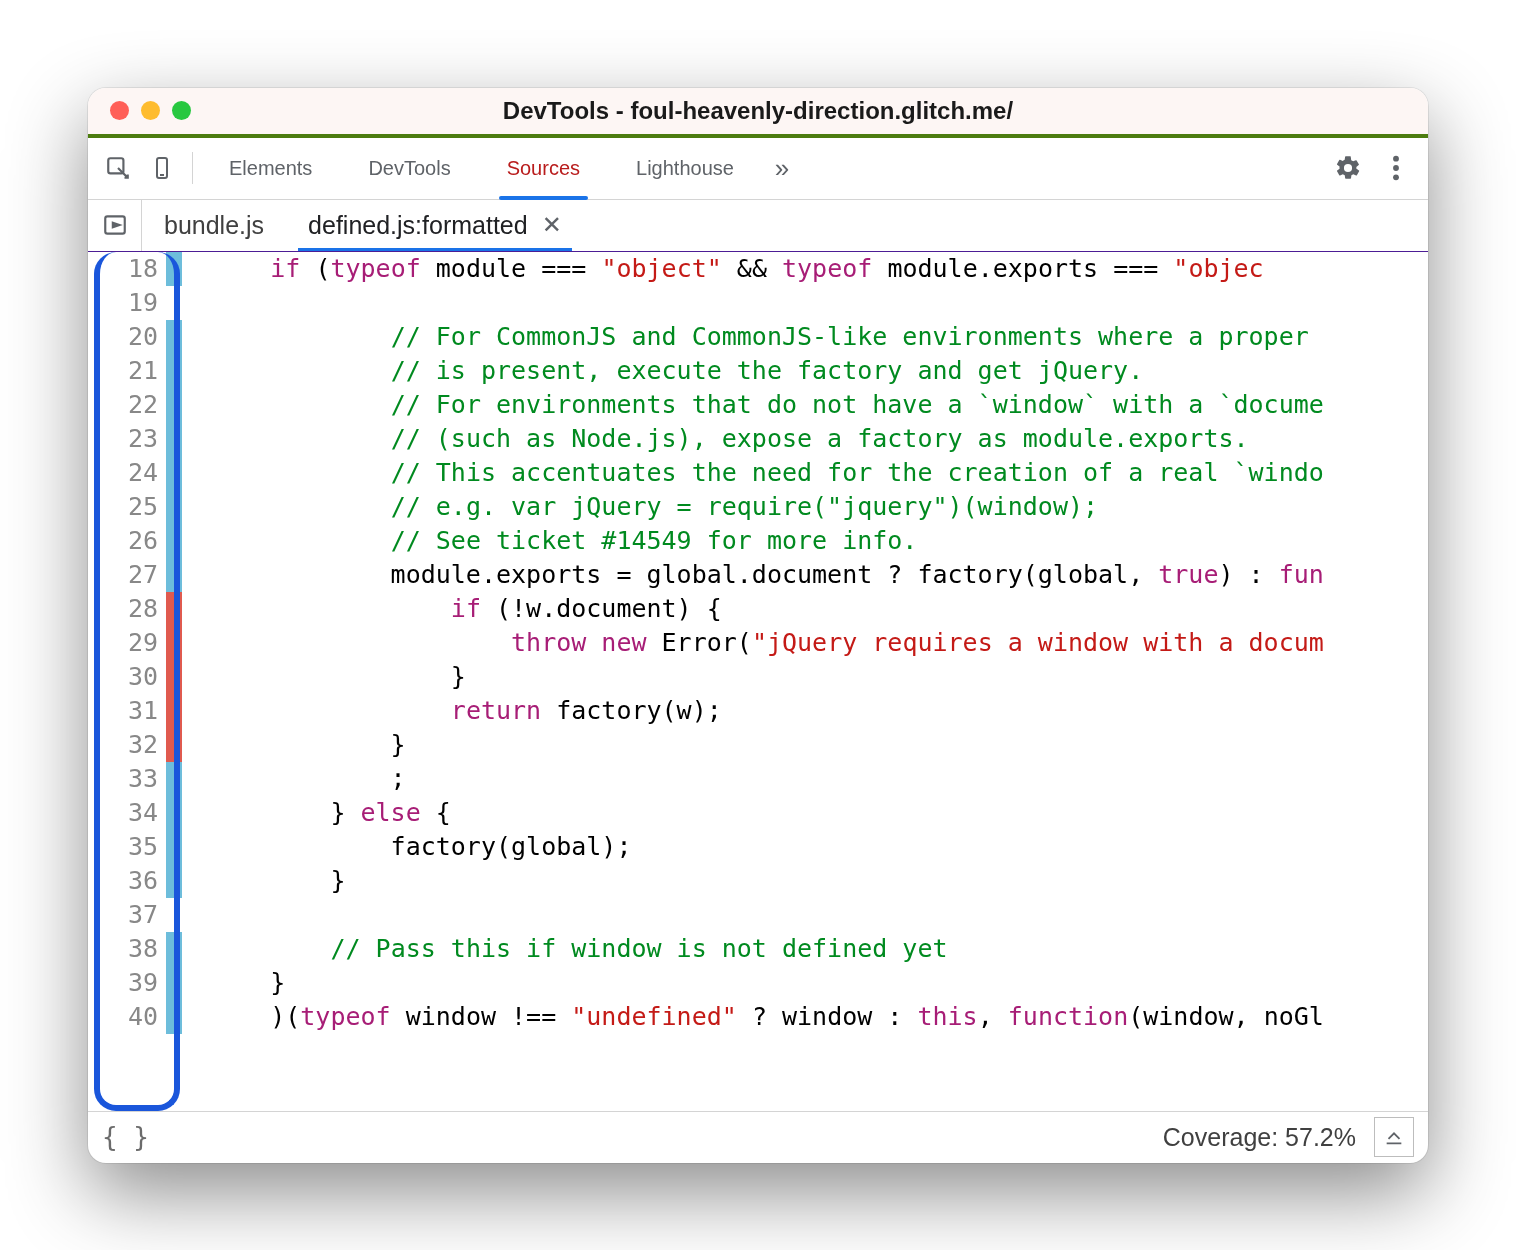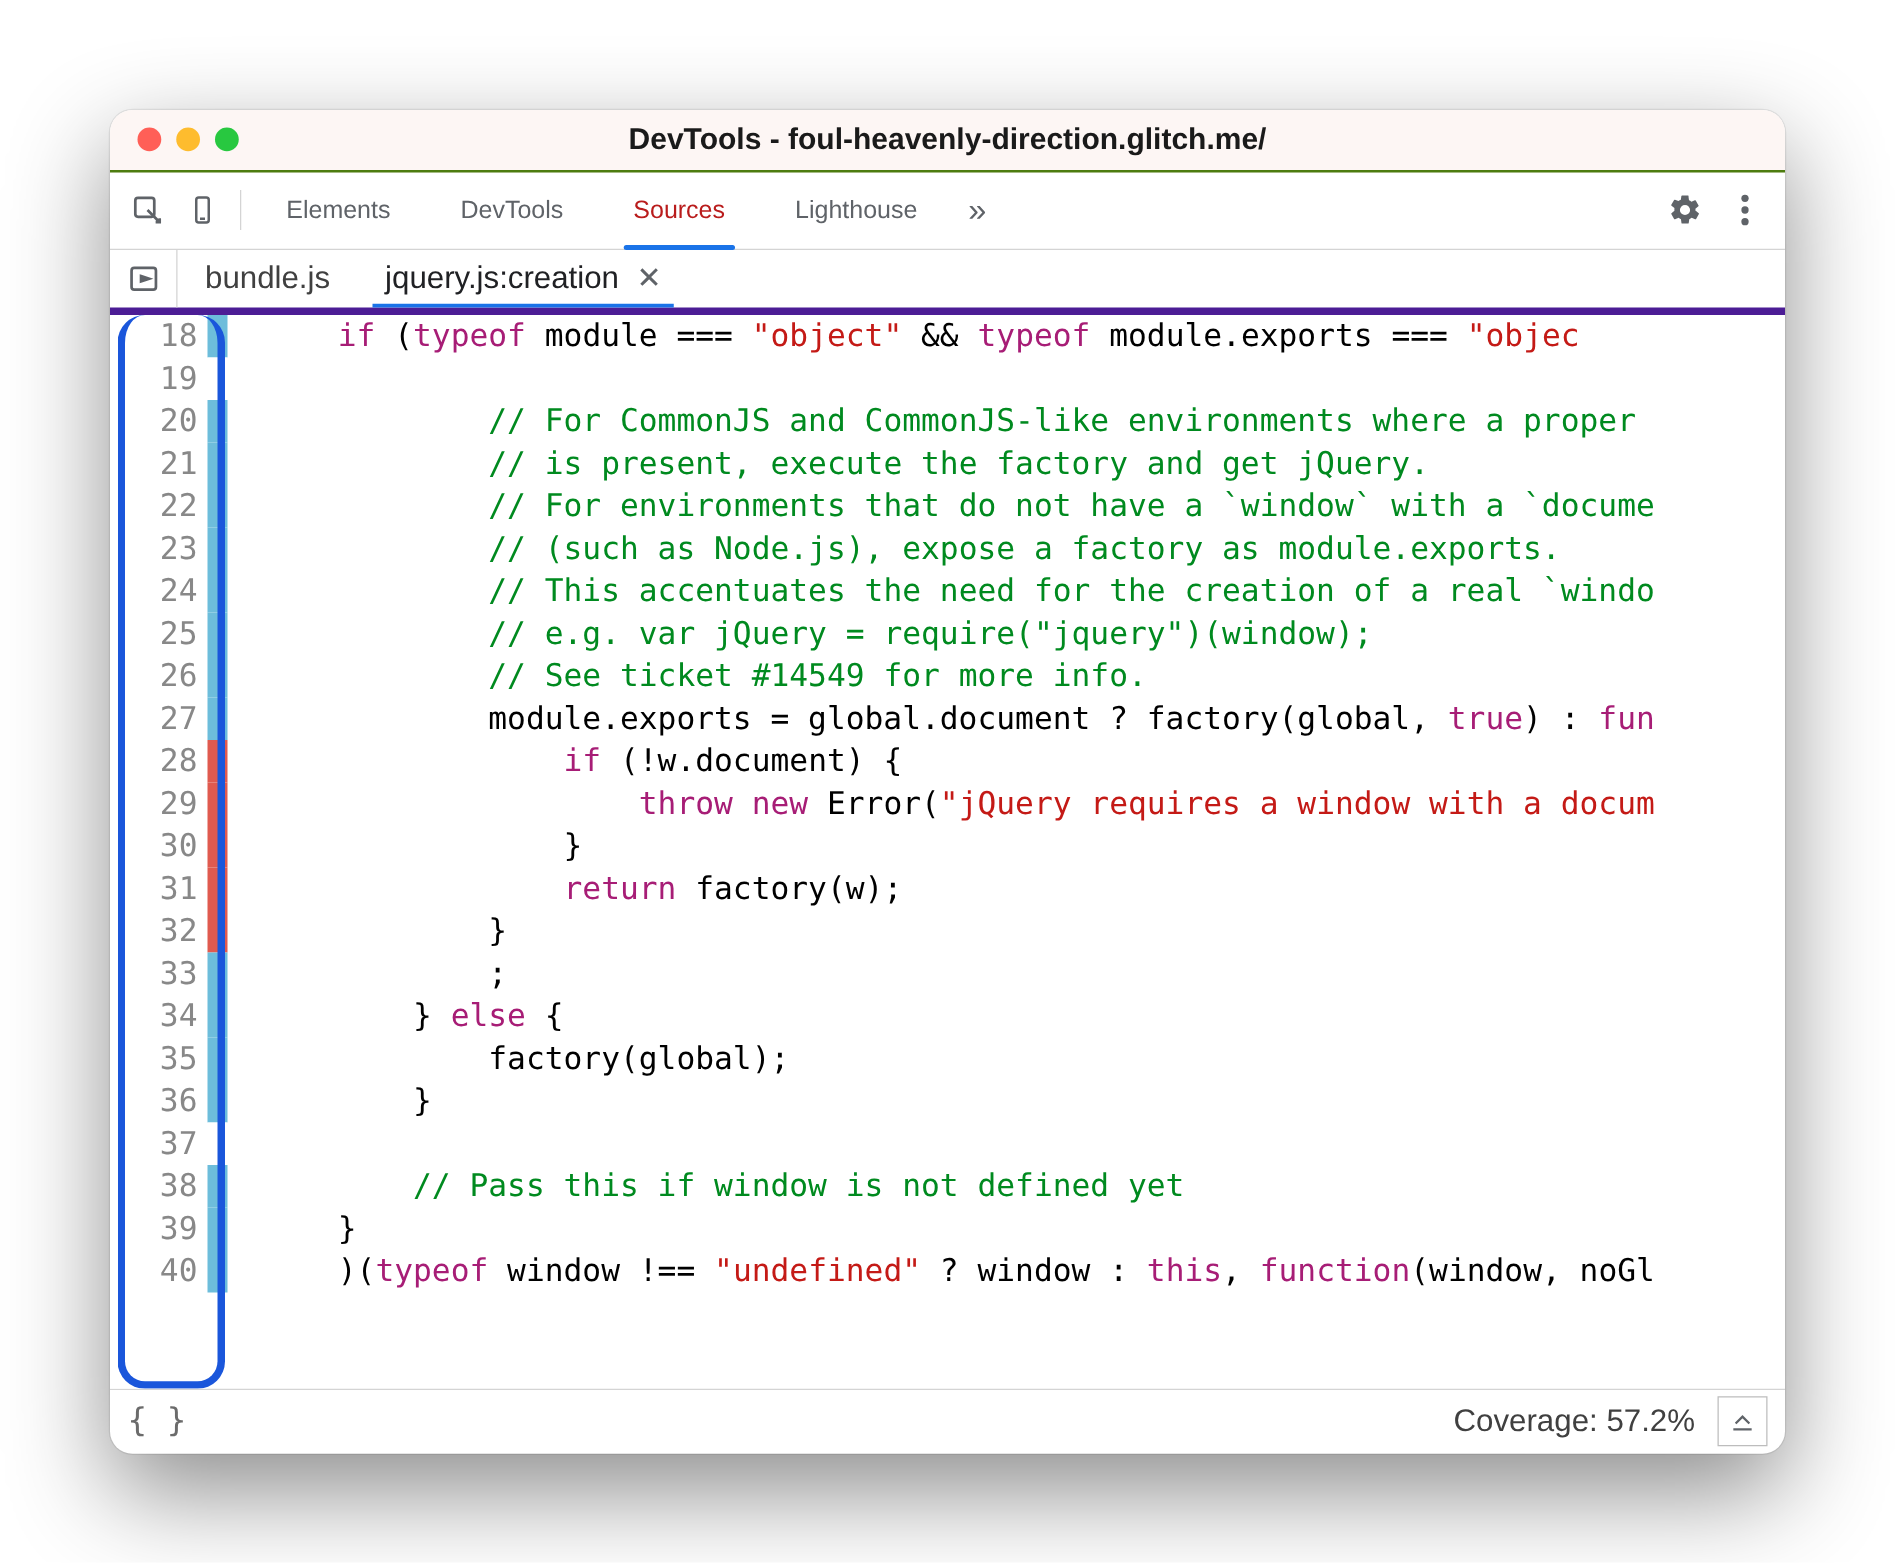--- a/index.html
+++ b/index.html
@@ -13,21 +13,21 @@
   width:1340px; height:1075px;
   background:#fff;
   border-radius:18px;
   box-shadow:0 30px 80px rgba(0,0,0,.45), 0 0 0 1px rgba(0,0,0,.08);
   overflow:hidden;
   display:flex; flex-direction:column;
 }
 .titlebar {
   height:50px; background:#fdf6f4;
   display:flex; align-items:center; position:relative;
-  border-bottom:2px solid #4d7c0f;
+  border-bottom:4px solid #4d7c0f;
   text-decoration:underline;
 }
 .traffic { display:flex; gap:12px; margin-left:22px; }
 .dot { width:19px; height:19px; border-radius:50%; }
 .dot.r{background:#ff5f57;} .dot.y{background:#febc2e;} .dot.g{background:#28c840;}
 .title {
   position:absolute; left:0; right:0; text-align:center;
   font-size:24px; font-weight:600; color:#1a1a1a; pointer-events:none;
 }
 .toolbar {
@@ -40,21 +40,21 @@
 .tabs{display:flex;align-items:stretch;height:100%;gap:0;}
 .tab{padding:0 28px;display:flex;align-items:center;font-size:20px;color:#5f6368;
   position:relative;cursor:pointer;}
 .tab.active{color:#b91c1c;}
 .tab.active::after{content:"";position:absolute;left:20px;right:20px;bottom:-1px;
   height:4px;background:#1a73e8;border-radius:2px;}
 .more-tabs{width:40px;display:flex;align-items:center;justify-content:center;color:#5f6368;font-size:26px;}
 .spacer{flex:1;}
 .icon-btn{width:48px;height:48px;display:flex;align-items:center;justify-content:center;
   color:#5f6368;border-radius:6px;font-size:28px;}
-.subtabs{height:52px;border-bottom:6px solid #4c1d95;display:flex;align-items:center;}
+.subtabs{height:52px;border-bottom:1px solid #4c1d95;display:flex;align-items:center;}
 .sub-icon{width:54px;height:100%;display:flex;align-items:center;justify-content:center;
   border-right:1px solid #d4d4d4;}
 .file-tab{padding:0 22px;height:100%;display:flex;align-items:center;gap:14px;
   font-size:25px;color:#404040;position:relative;cursor:pointer;}
 .file-tab.active{color:#202124;}
 .file-tab.active::after{content:"";position:absolute;left:12px;right:12px;bottom:0;
   height:3px;background:#1a73e8;}
 .close-x{font-size:24px;color:#5f6368;}
 .editor{flex:1;display:flex;overflow:hidden;
   font-family:Menlo,Consolas,monospace;font-size:25px;line-height:34px;
@@ -140,21 +140,21 @@
     <div class="sub-icon">
       <svg width="26" height="26" viewBox="0 0 24 24" fill="none" stroke="#5f6368" stroke-width="2">
           <rect x="3" y="4" width="18" height="16" rx="2"></rect>
           <polygon points="10,10 16,12 10,14" fill="#5f6368"></polygon>
         </svg>
     </div>
     <div class="file-tab">
       <span>bundle.js</span>
     </div>
     <div class="file-tab active">
-      <span>jquery.js:creation</span>
+      <span>defined.js:formatted</span>
       <span class="close-x">✕</span>
     </div>
   </div>
 
   <div class="editor">
     <div class="ring-wrap" style="display:flex;">
       <div class="gutter" id="gutter">
           <div>18</div>
           <div>19</div>
           <div>20</div>

